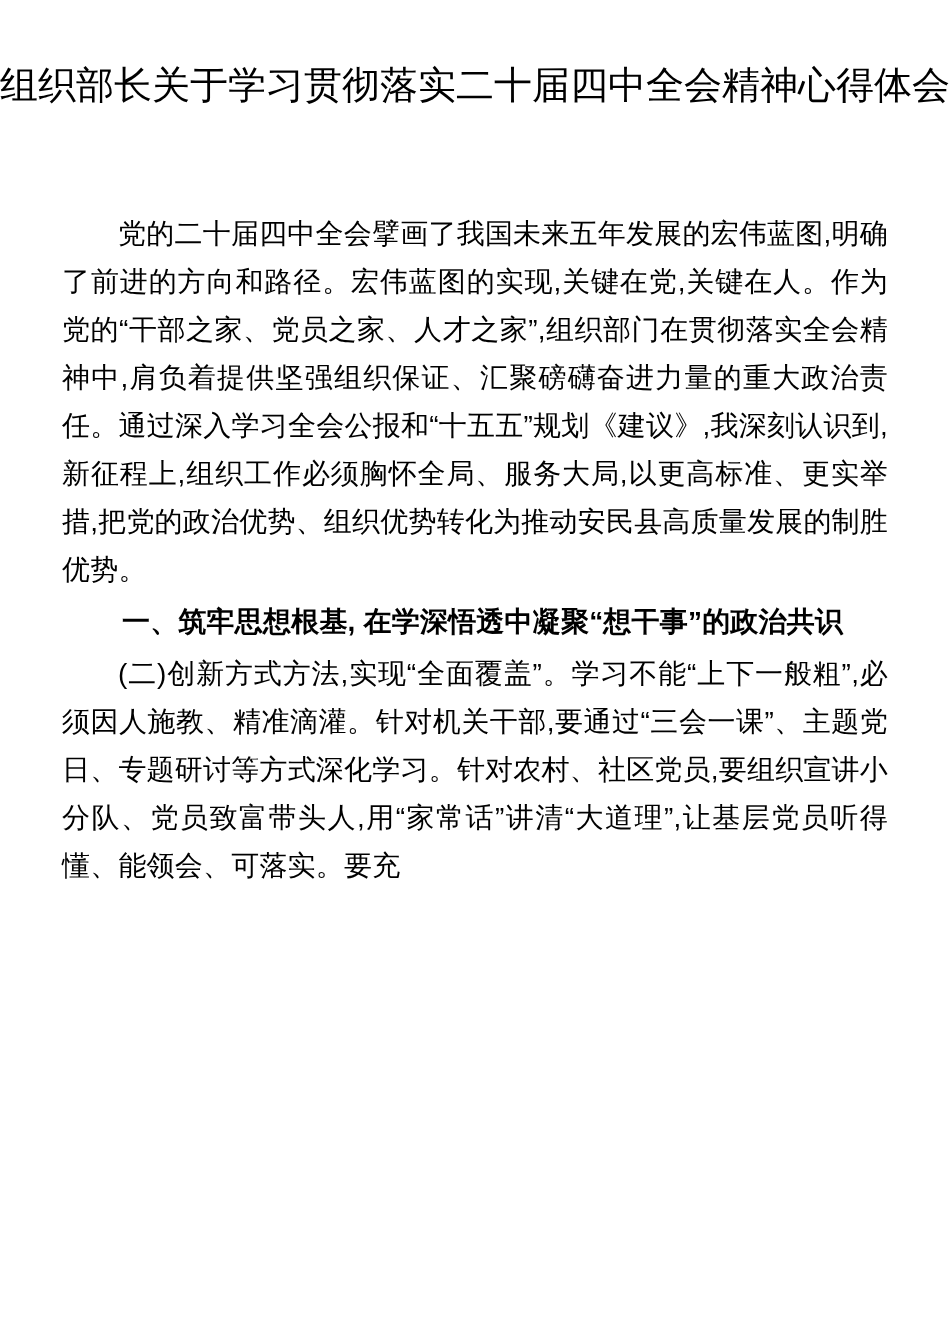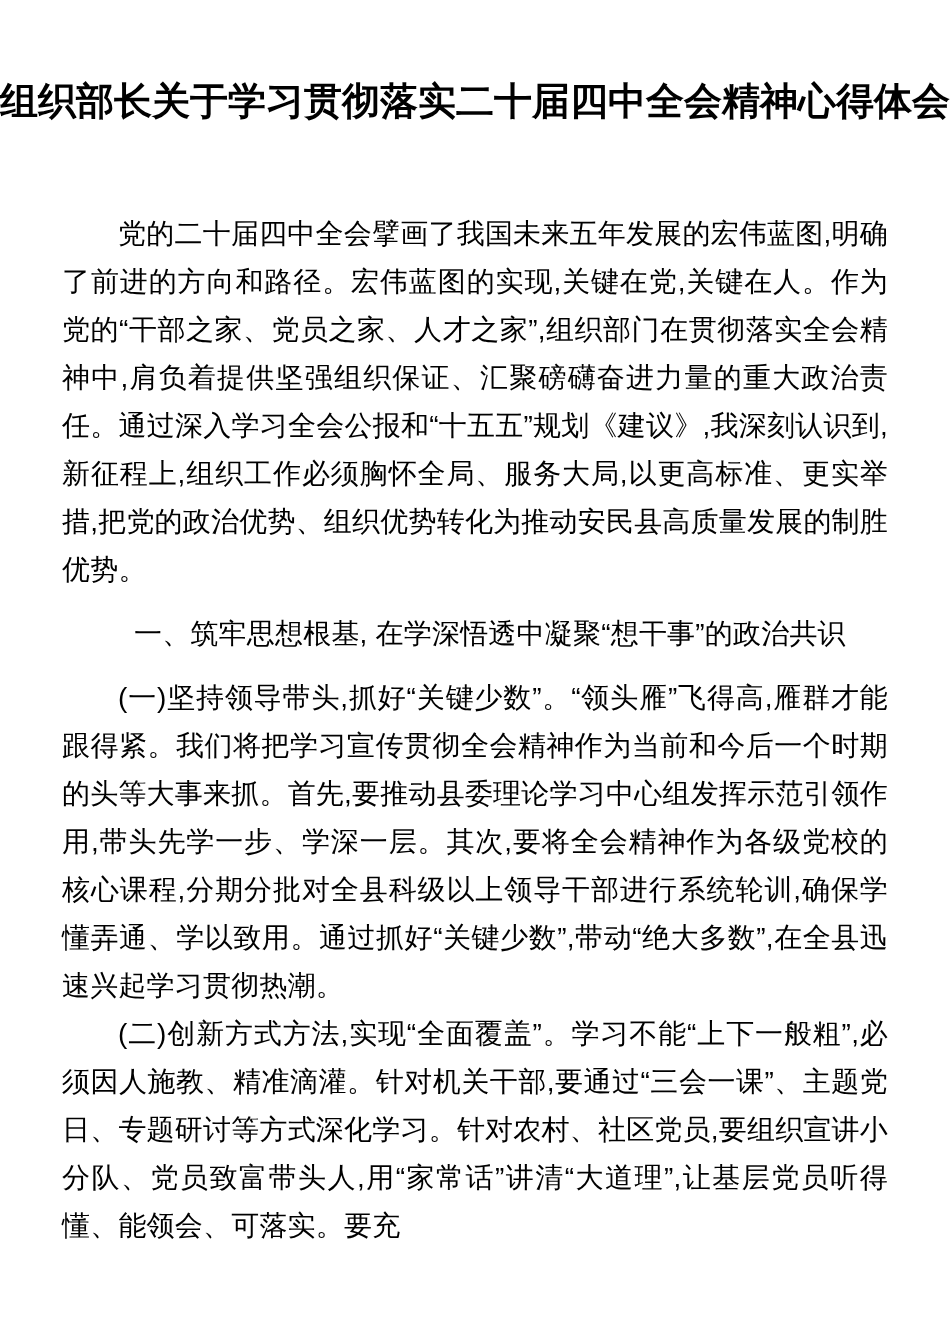--- a/index.html
+++ b/index.html
@@ -20,26 +20,26 @@
     box-sizing: border-box;
   }
   .doc-body {
     position: absolute;
     left: 62px;
     top: 0;
     width: 826px;
   }
   .doc-title {
     font-size: 38px;
-    font-weight: bold;
+    font-weight: normal;
     line-height: 54px;
     text-align: center;
     letter-spacing: 0px;
     margin: 0;
-    padding-top: 74px;
+    padding-top: 58px;
     padding-bottom: 0;
     color: #000000;
   }
   .body-block {
     margin-top: 52px;
   }
   p.para {
     margin: 0;
     font-size: 28px;
     line-height: 48px;
@@ -47,45 +47,44 @@
     text-align-last: left;
     text-justify: inter-character;
     letter-spacing: 0.2px;
     color: #000000;
     font-weight: normal;
   }
   p.para.indent {
     text-indent: 56px;
   }
   p.heading {
-    margin: 16px;
+    margin: 4px;
     font-size: 28px;
     line-height: 48px;
     text-indent: 56px;
     text-align: left;
     letter-spacing: 0.2px;
     color: #000000;
-    font-weight: normal;
+    font-weight: bold;
   }
 </style>
 </head>
 <body>
 
 <div class="page">
 
   <h1 class="doc-title">组织部长关于学习贯彻落实二十届四中全会精神心得体会</h1>
 
   <div class="doc-body" style="top:158px;">
     <div class="body-block">
 
       <p class="para indent">党的二十届四中全会擘画了我国未来五年发展的宏伟蓝图,明确了前进的方向和路径。宏伟蓝图的实现,关键在党,关键在人。作为党的“干部之家、党员之家、人才之家”,组织部门在贯彻落实全会精神中,肩负着提供坚强组织保证、汇聚磅礴奋进力量的重大政治责任。通过深入学习全会公报和“十五五”规划《建议》,我深刻认识到,新征程上,组织工作必须胸怀全局、服务大局,以更高标准、更实举措,把党的政治优势、组织优势转化为推动安民县高质量发展的制胜优势。</p>
 
       <p class="heading">一、筑牢思想根基, 在学深悟透中凝聚“想干事”的政治共识</p>
 
 
-      <p class="para indent">(一)坚持领导带头,抓好“关键少数”。“领头雁”飞得高,雁群才能跟得紧。我们将把学习宣传贯彻全会精神作为当前和今后一个时期的头等大事来抓。首先,要推动县委理论学习中心组发挥示范引领作用,带头先学一步、学深一层。其次,要将全会精神作为各级党校的核心课程,分期分批对全县科级以上领导干部进行系统轮训,确保学懂弄通、学以致用。通过抓好“关键少数”,带动“绝大多数”,在全县迅速兴起学习贯彻热潮。</p>
 
       <p class="para indent">(二)创新方式方法,实现“全面覆盖”。学习不能“上下一般粗”,必须因人施教、精准滴灌。针对机关干部,要通过“三会一课”、主题党日、专题研讨等方式深化学习。针对农村、社区党员,要组织宣讲小分队、党员致富带头人,用“家常话”讲清“大道理”,让基层党员听得懂、能领会、可落实。要充</p>
 
     </div>
   </div>
 
 </div>
 
 </body></html>

